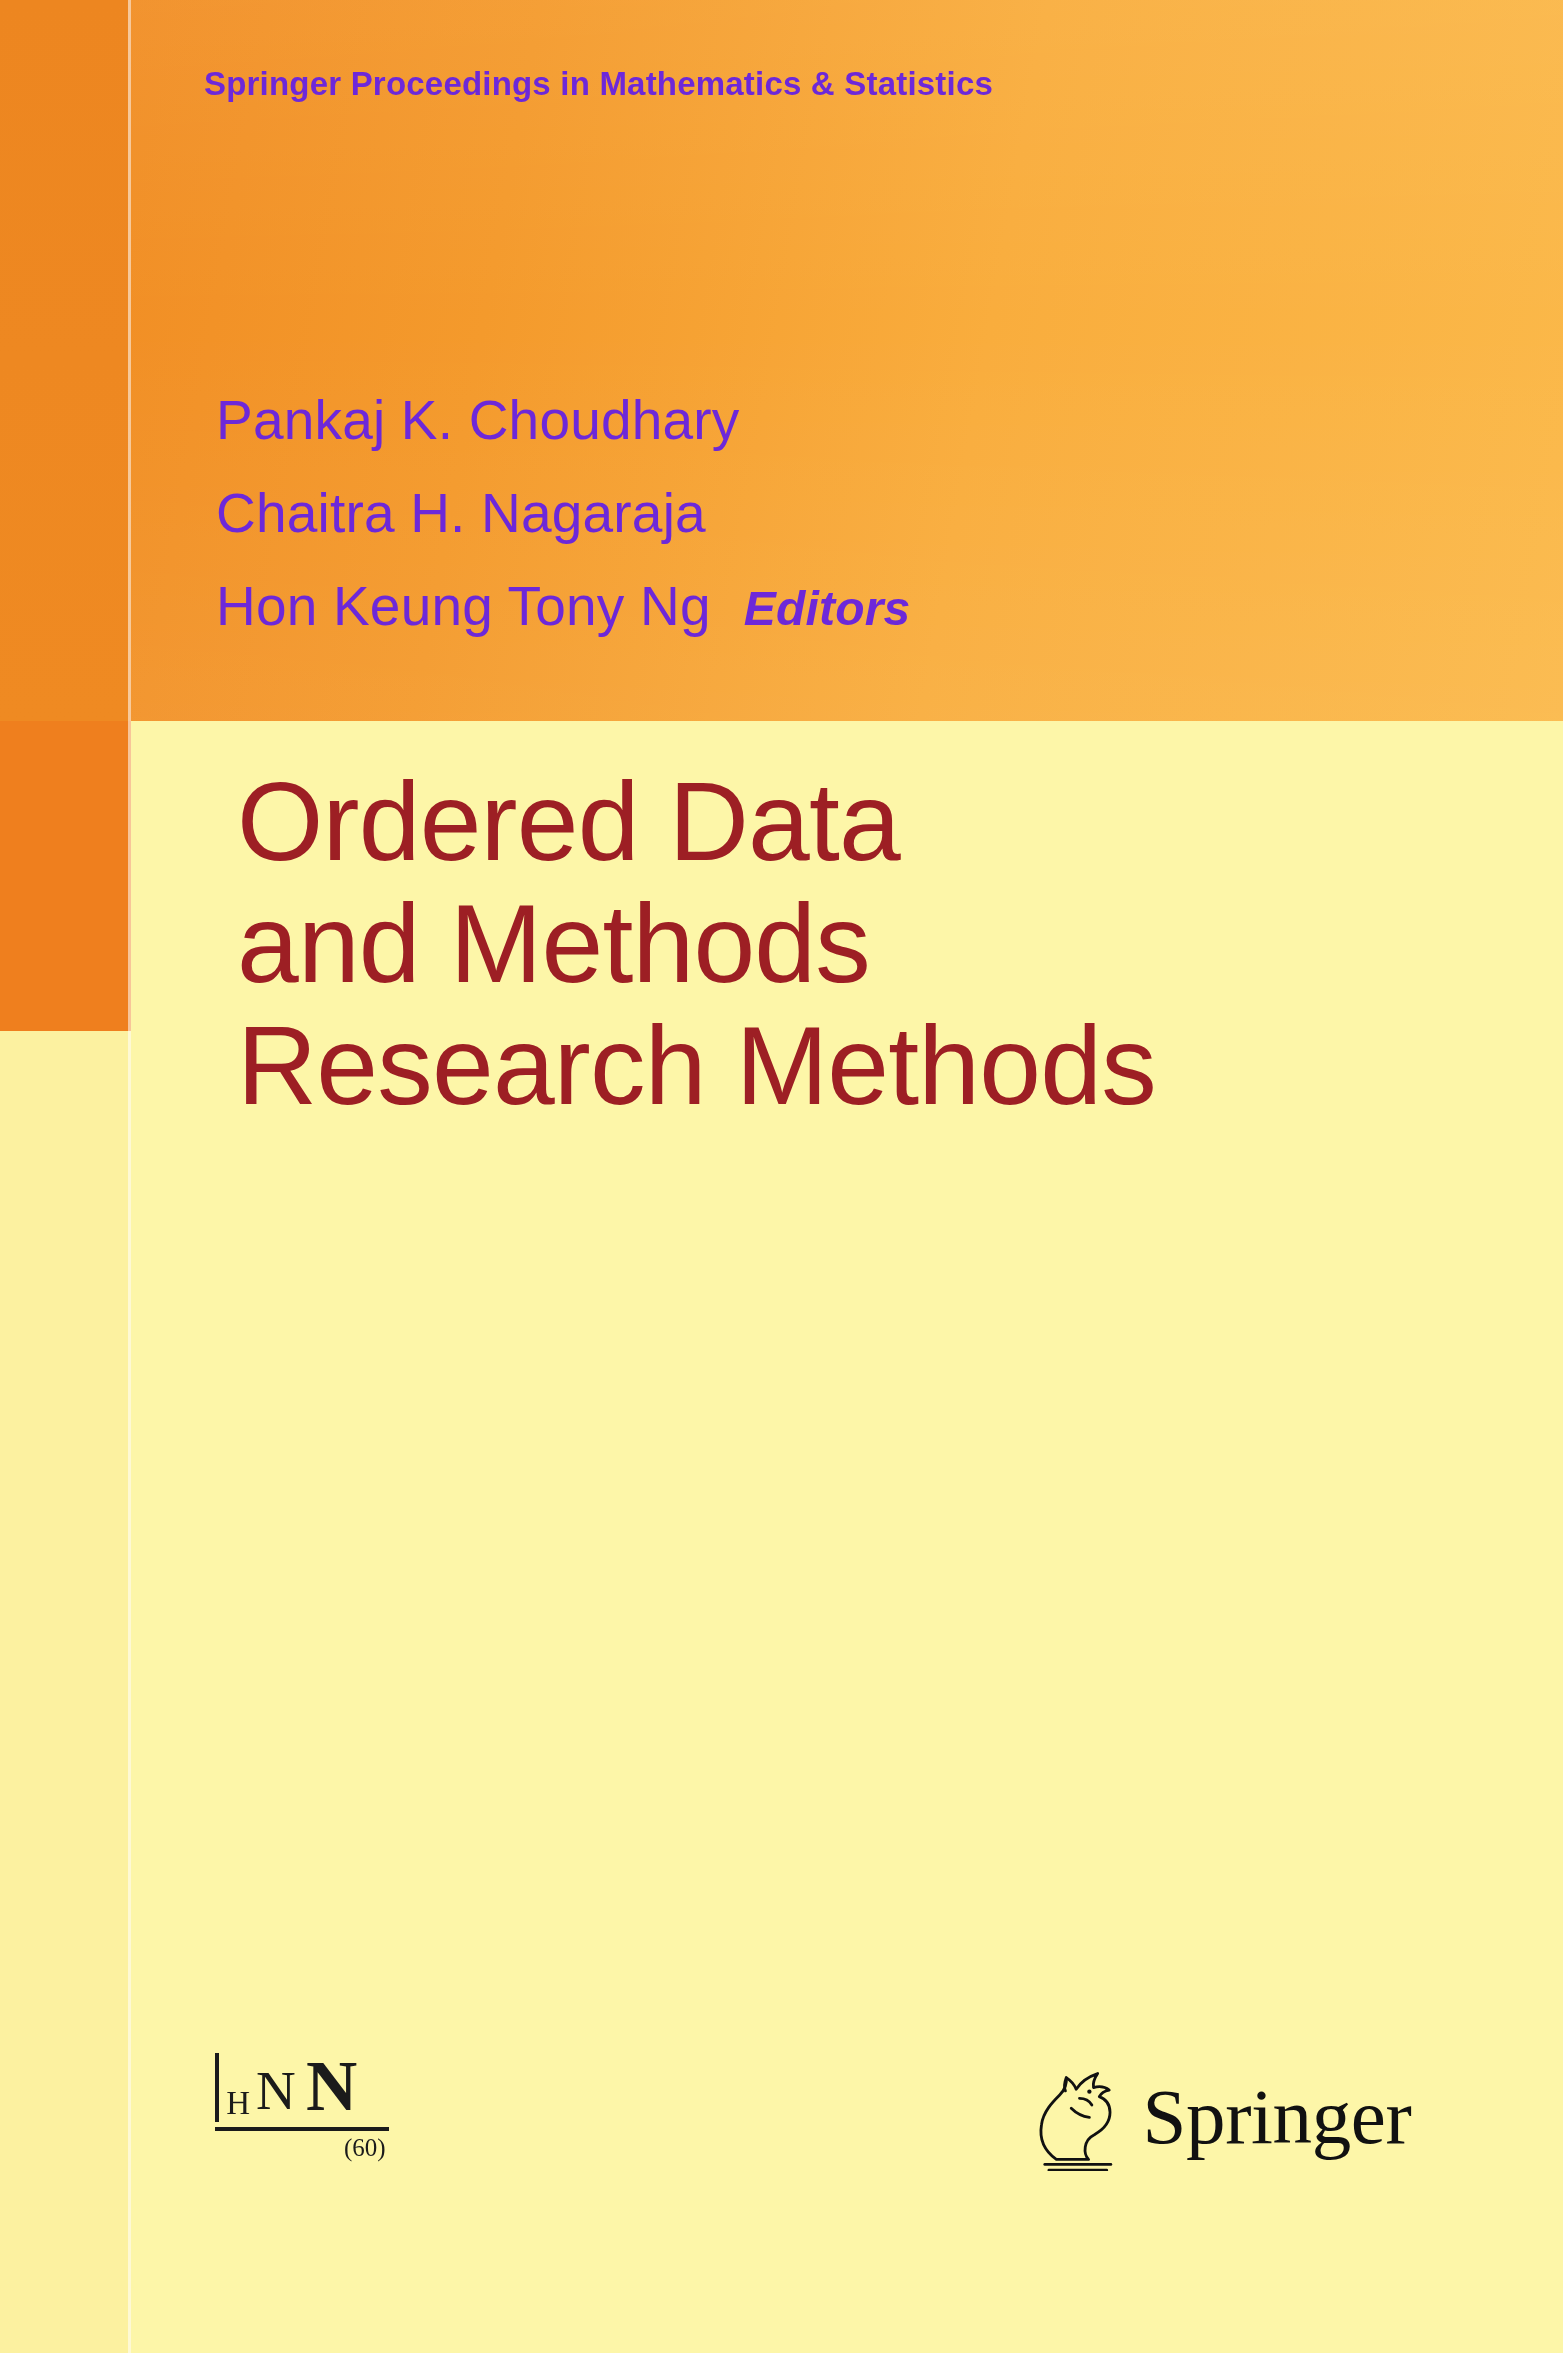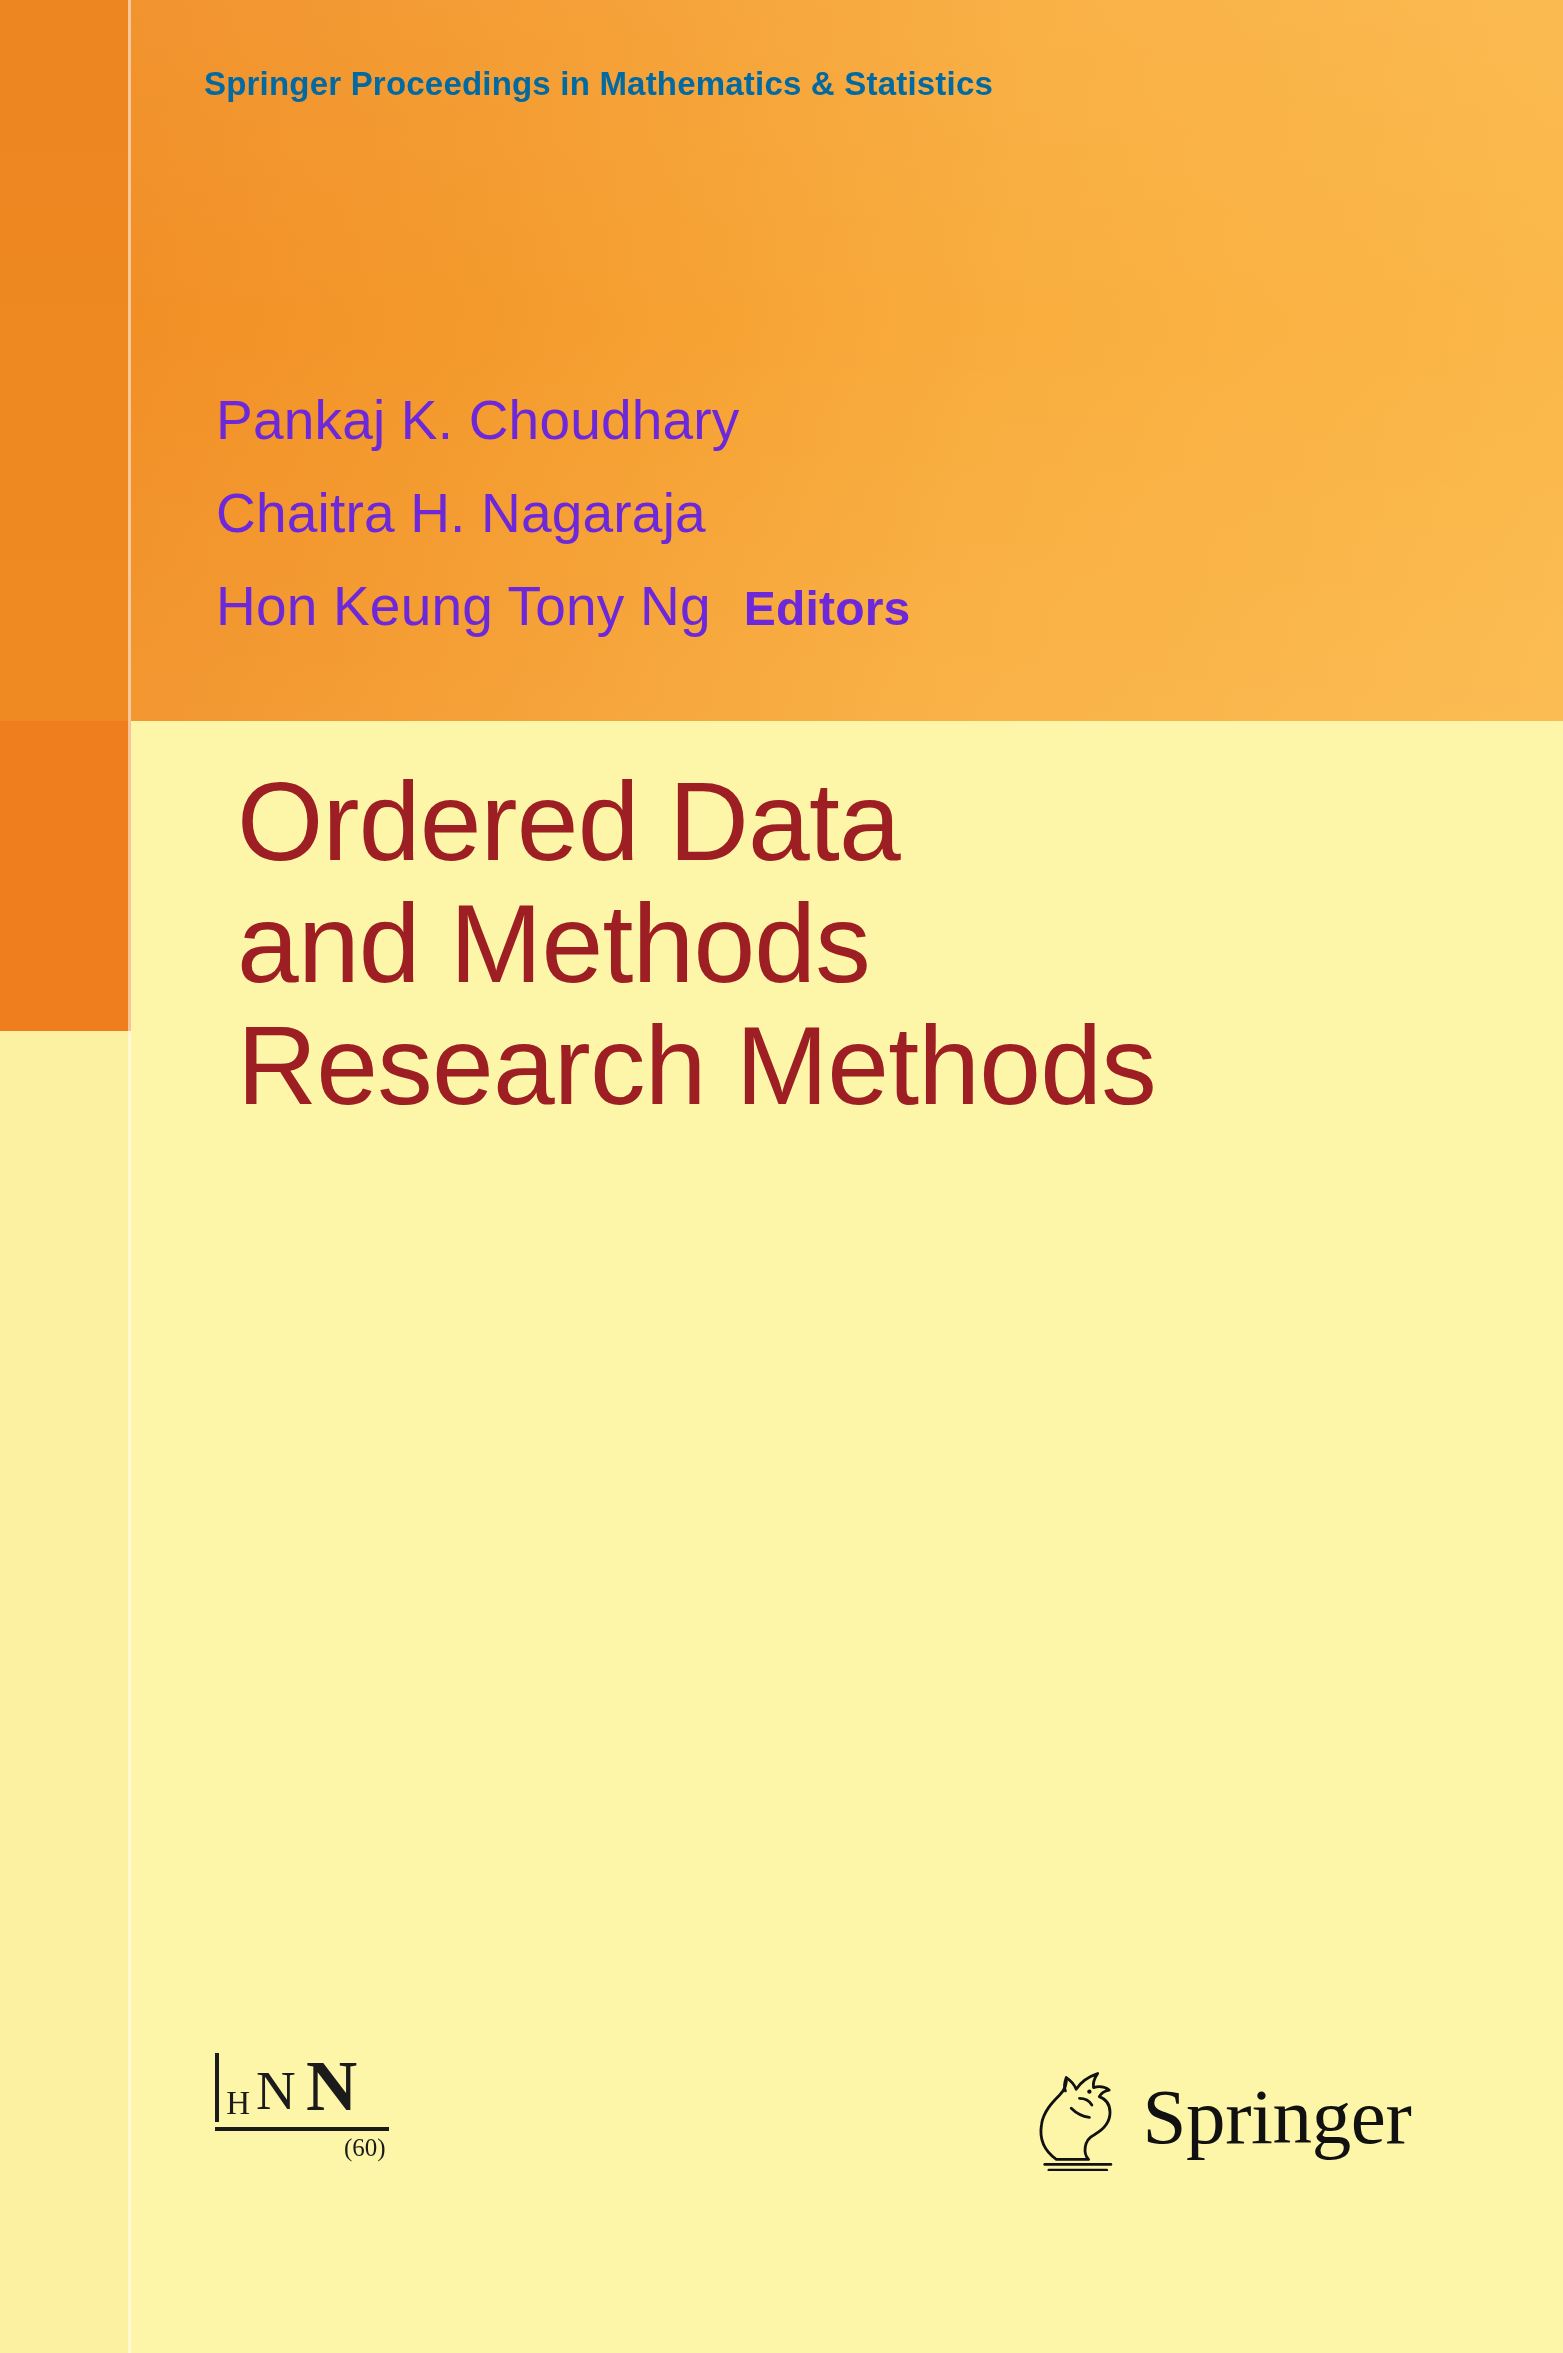--- a/index.html
+++ b/index.html
@@ -72,21 +72,21 @@
 
   
   .series {
     position: absolute;
     left: 204px;
     top: 65px;
     width: 1199px;
     font-size: 33px;
     font-weight: bold;
     letter-spacing: 0.2px;
-    color: #0369a1;
+    color: #6d28d9;
     white-space: nowrap;
   }
 
   
   .editors {
     position: absolute;
     left: 216px;
     top: 374px;
     width: 1158px;
     color: #6d28d9;
@@ -94,20 +94,21 @@
   .editor-line {
     font-size: 55px;
     line-height: 93px;
     font-weight: normal;
     white-space: nowrap;
     letter-spacing: 0.2px;
   }
   .editors-role {
     display: inline-block;
     margin-left: 33px;
+    font-style: italic;
     font-weight: bold;
     font-size: 48px;
     vertical-align: baseline;
   }
 
   
   .title {
     position: absolute;
     left: 197px;
     top: 761px;

